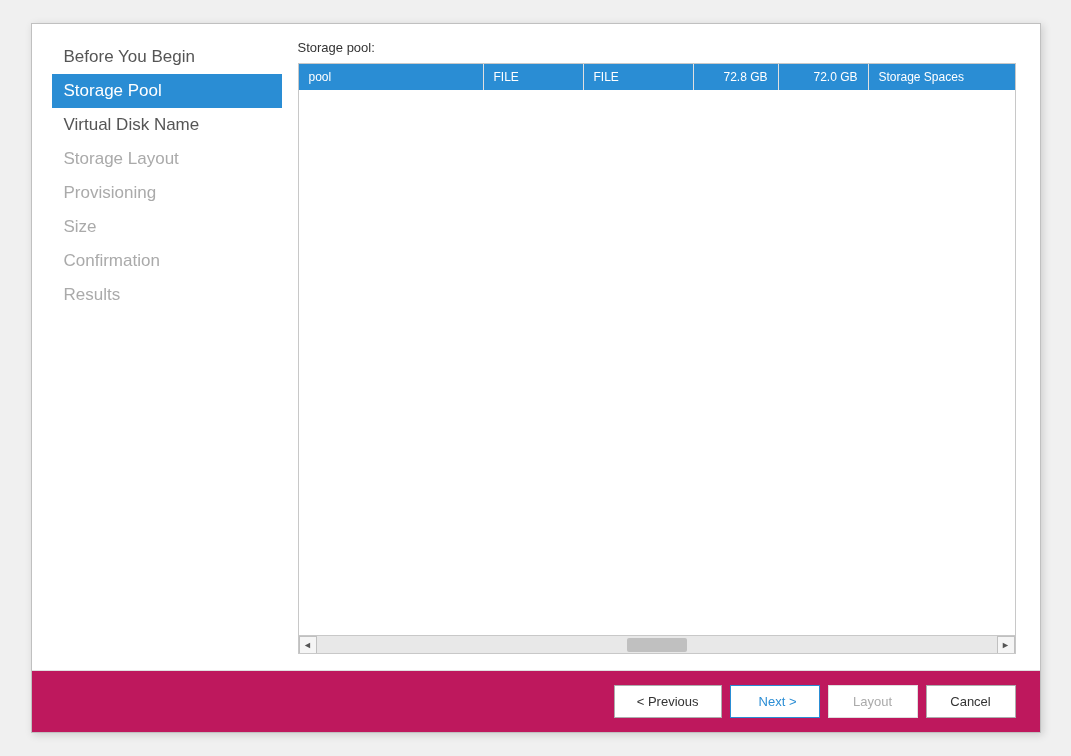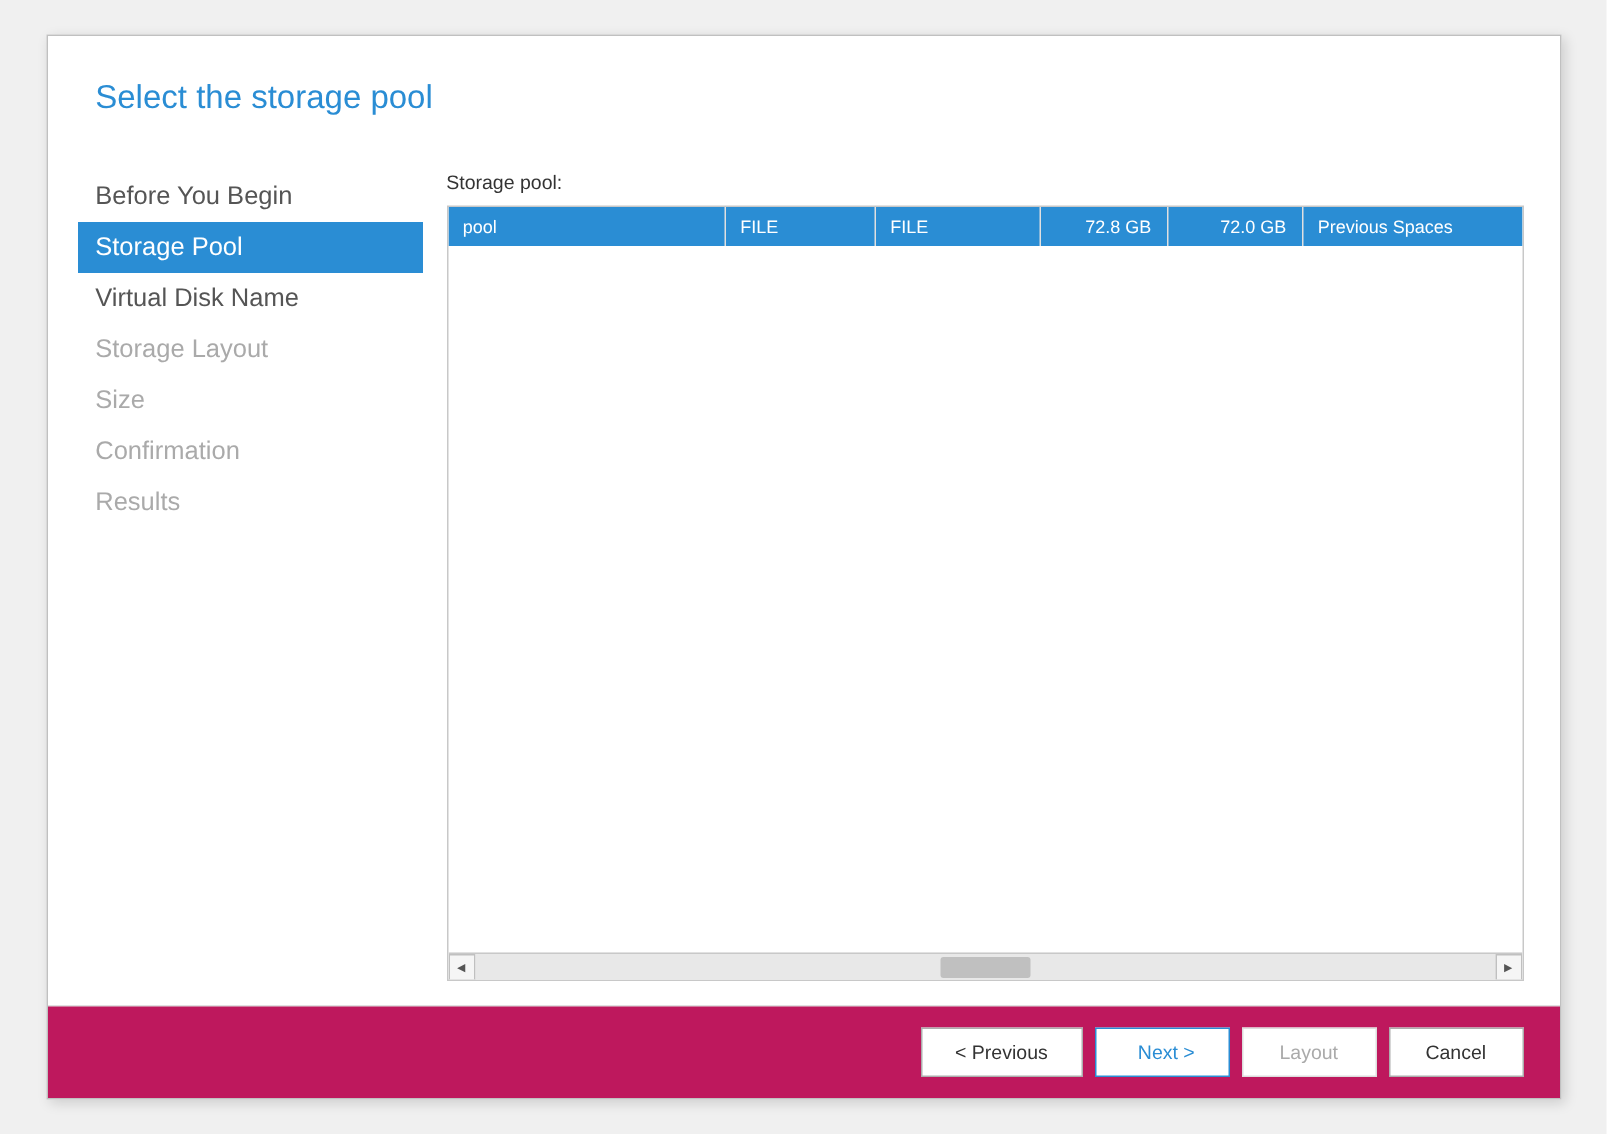--- a/index.html
+++ b/index.html
@@ -176,36 +176,36 @@
     .btn:disabled {
       color: #aaa;
       border-color: #ddd;
       cursor: default;
     }
   </style>
 </head>
 <body>
 
 <div class="dialog">
-  <div class="dialog-header">
-    <h1 class="dialog-title">Select the storage pool</h1>
-  </div>
   <div class="dialog-body">
     <div class="sidebar">
       <div class="sidebar-item">
         <span>Before You Begin</span>
       </div>
       <div class="sidebar-item active">
         <span>Storage Pool</span>
       </div>
       <div class="sidebar-item">
         <span>Virtual Disk Name</span>
       </div>
       <div class="sidebar-item disabled">
         <span>Storage Layout</span>
+      </div>
+      <div class="sidebar-item disabled">
+        <span>Provisioning</span>
       </div>
       <div class="sidebar-item disabled">
         <span>Size</span>
       </div>
       <div class="sidebar-item disabled">
         <span>Confirmation</span>
       </div>
       <div class="sidebar-item disabled">
         <span>Results</span>
       </div>
@@ -213,21 +213,21 @@
     <div class="main-content">
       <div class="section-label">Storage pool:</div>
       <div class="table-container">
         <div class="table-body">
           <div class="table-row selected">
             <div class="col col-pool-name">pool</div>
             <div class="col col-managed">FILE</div>
             <div class="col col-available">FILE</div>
             <div class="col col-capacity">72.8 GB</div>
             <div class="col col-freespace">72.0 GB</div>
-            <div class="col col-subsystem">Previous Spaces</div>
+            <div class="col col-subsystem">Storage Spaces</div>
           </div>
         </div>
         <div class="scrollbar-area">
           <div class="scroll-left-btn">◄</div>
           <div class="scroll-track">
             <div class="scroll-thumb"></div>
           </div>
           <div class="scroll-right-btn">►</div>
         </div>
       </div>

